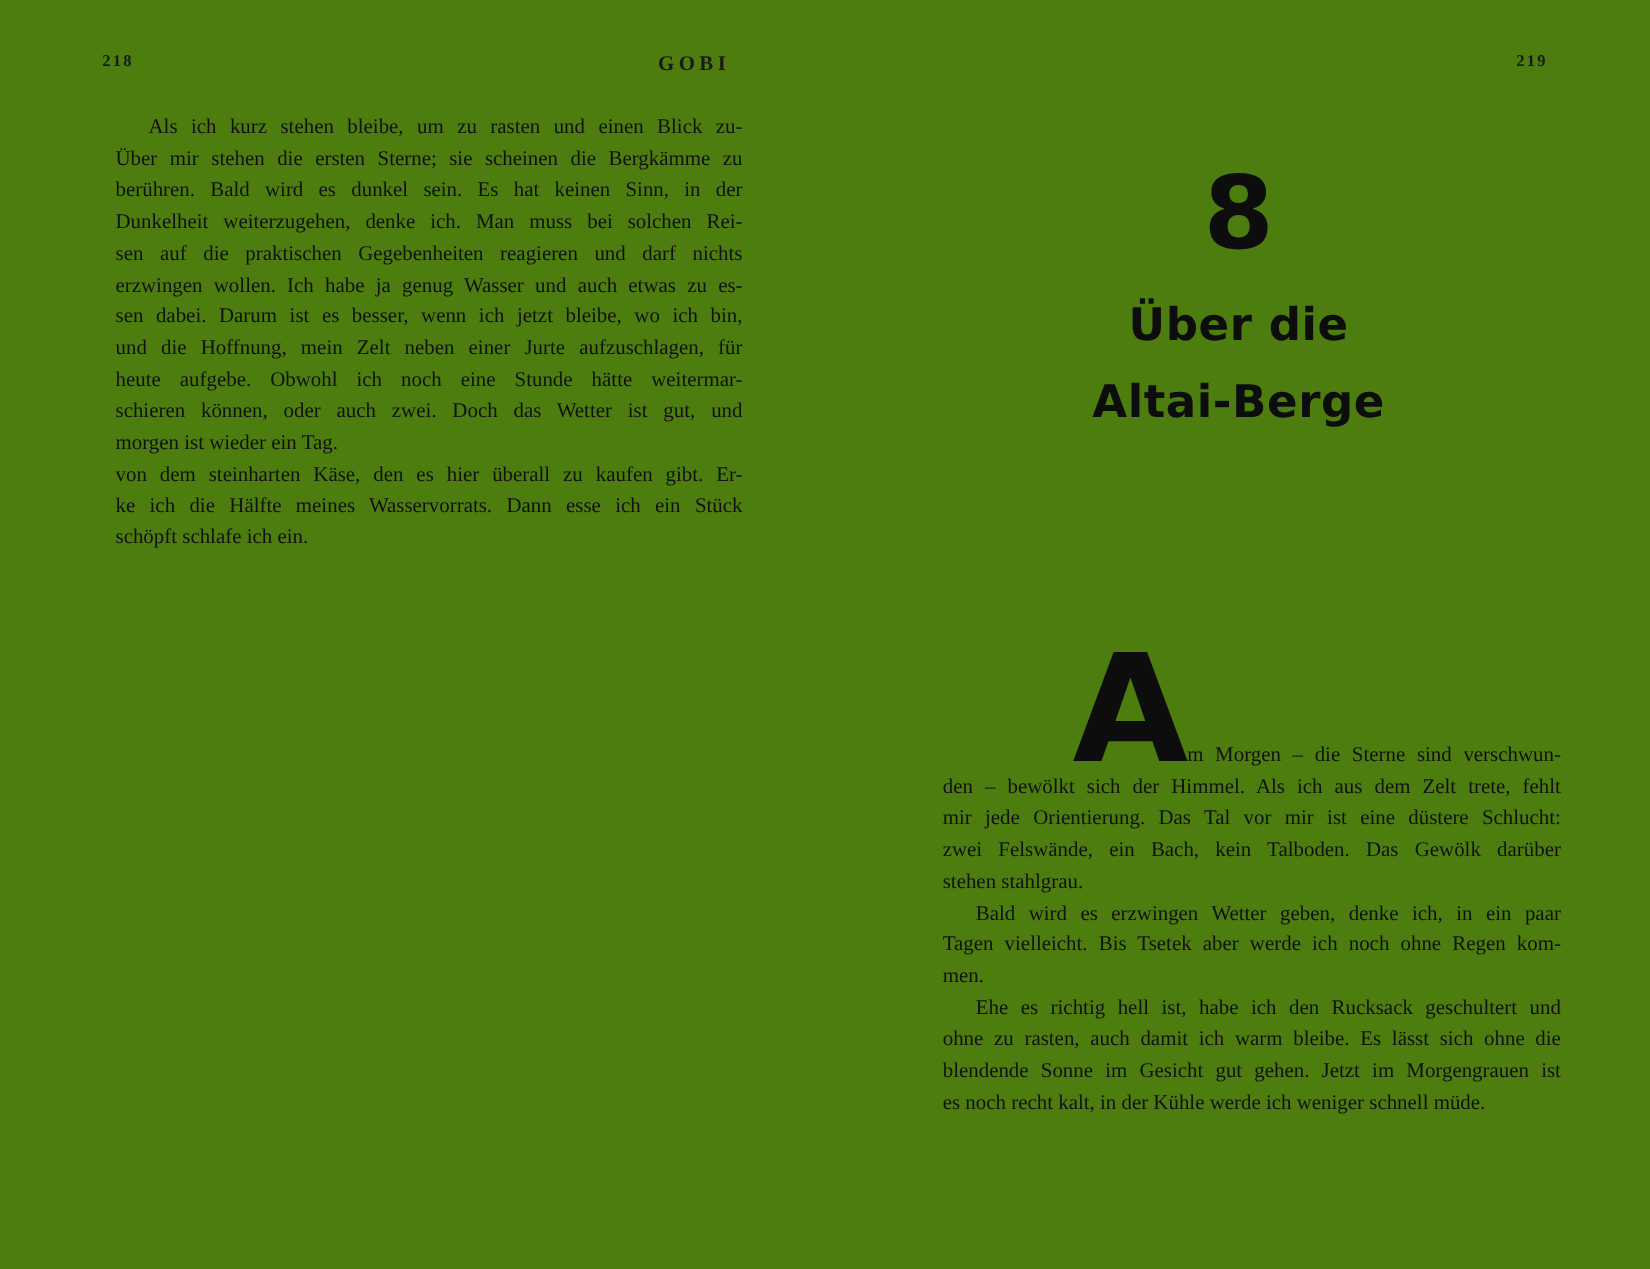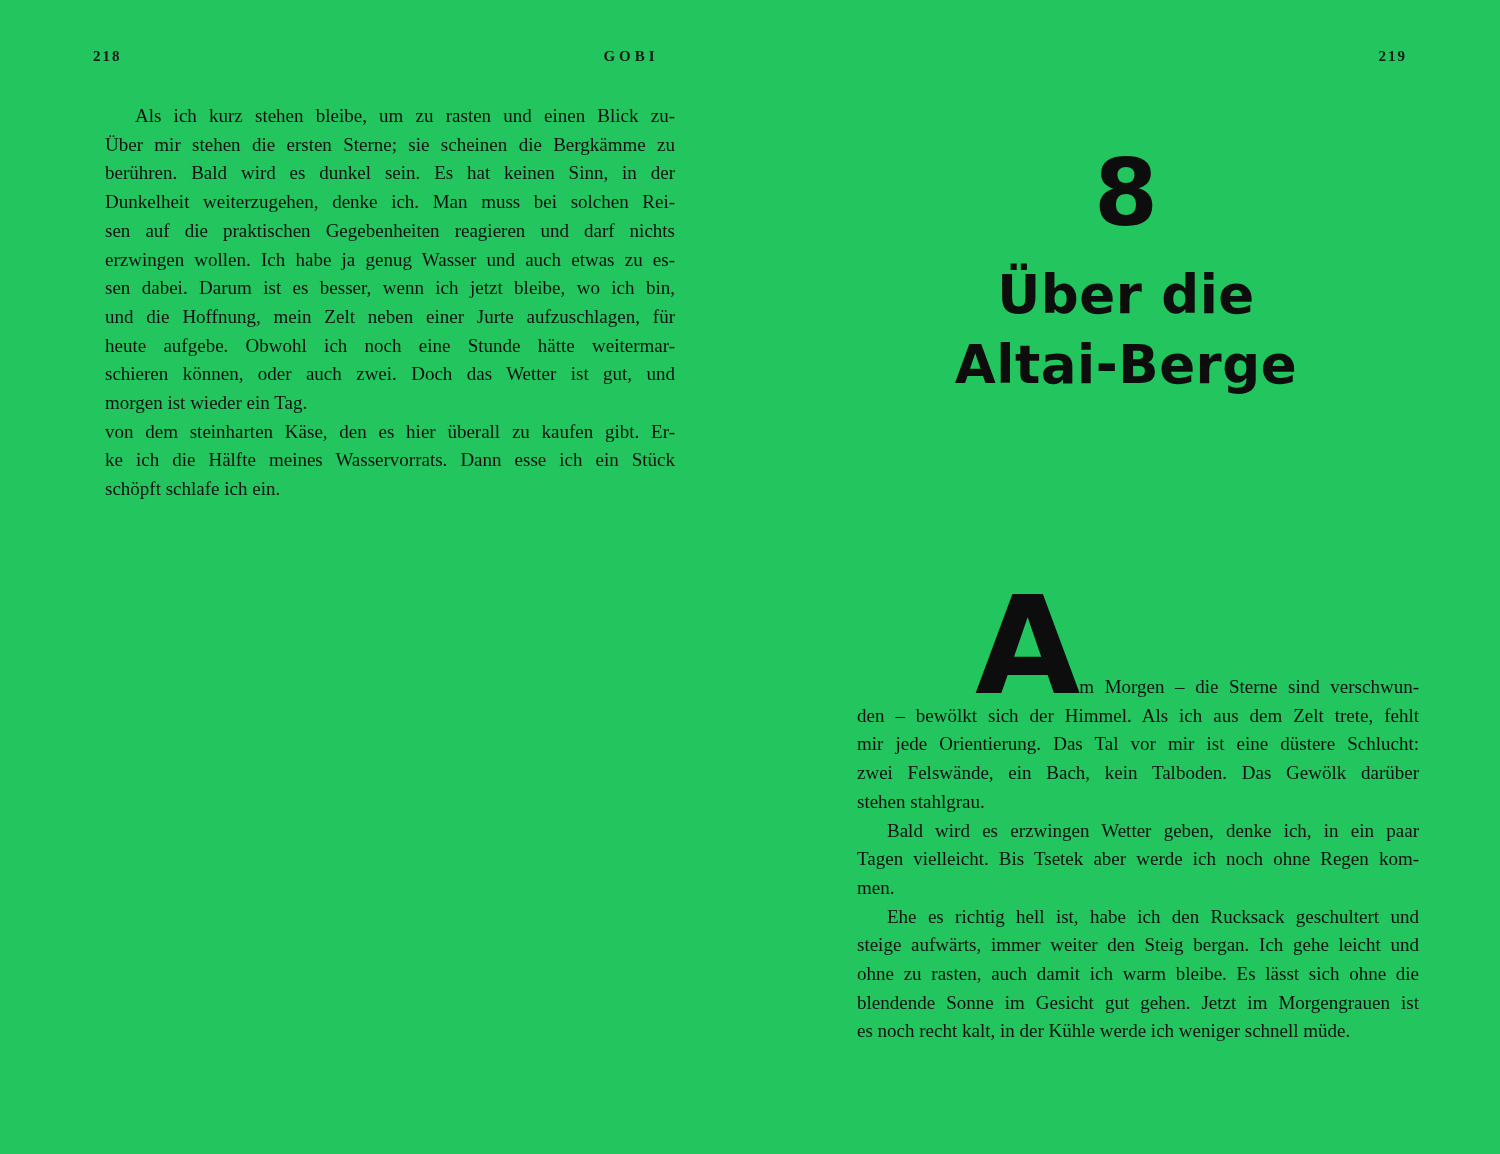--- a/index.html
+++ b/index.html
@@ -5,42 +5,42 @@
   html, body {
     margin: 0;
     padding: 0;
     background: #ffffff;
     overflow: hidden;
   }
   .spread {
     position: relative;
     width: 1500px;
     height: 1154px;
-    background: #22c55e;
+    background: #4d7c0f;
     color: #141414;
     font-family: "Liberation Serif", serif;
     overflow: hidden;
   }
   
   .pagenum {
     position: absolute;
     top: 48px;
     font-size: 15px;
     font-weight: bold;
     letter-spacing: 2px;
     color: #1a1a1a;
   }
   .pagenum-left  { left: 93px; }
   .pagenum-right { right: 93px; }
   .running-title {
     position: absolute;
     top: 48px;
     left: 631px;
     transform: translateX(-50%);
-    font-size: 15px;
+    font-size: 19px;
     font-weight: bold;
     letter-spacing: 4px;
     color: #1a1a1a;
   }
   
   .body-text {
     position: absolute;
     font-size: 19px;
     line-height: 28.7px;
     color: #111111;
@@ -74,21 +74,21 @@
     color: #0d0d0d;
   }
   .chapter-title {
     position: absolute;
     left: 845px;
     top: 260px;
     width: 562px;
     text-align: center;
     font-family: "DejaVu Sans", sans-serif;
     font-weight: bold;
-    font-size: 53px;
+    font-size: 41px;
     line-height: 70px;
     letter-spacing: 0.5px;
     color: #0d0d0d;
   }
   .dropcap-line { padding-left: 118px; }
   .drop-cap {
     font-family: "DejaVu Sans", sans-serif;
     font-weight: bold;
     font-size: 136px;
     line-height: 0;
@@ -133,20 +133,19 @@
     <div class="body-text" id="right-body">
         <div class="line dropcap-line"><span class="drop-cap">A</span>m Morgen – die Sterne sind verschwun-</div>
         <div class="line">den – bewölkt sich der Himmel. Als ich aus dem Zelt trete, fehlt</div>
         <div class="line">mir jede Orientierung. Das Tal vor mir ist eine düstere Schlucht:</div>
         <div class="line">zwei Felswände, ein Bach, kein Talboden. Das Gewölk darüber</div>
         <div class="line para-end">stehen stahlgrau.</div>
         <div class="line indent">Bald wird es erzwingen Wetter geben, denke ich, in ein paar</div>
         <div class="line">Tagen vielleicht. Bis Tsetek aber werde ich noch ohne Regen kom-</div>
         <div class="line para-end">men.</div>
         <div class="line indent">Ehe es richtig hell ist, habe ich den Rucksack geschultert und</div>
-        <div class="line">steige aufwärts, immer weiter den Steig bergan. Ich gehe leicht und</div>
         <div class="line">ohne zu rasten, auch damit ich warm bleibe. Es lässt sich ohne die</div>
         <div class="line">blendende Sonne im Gesicht gut gehen. Jetzt im Morgengrauen ist</div>
         <div class="line para-end">es noch recht kalt, in der Kühle werde ich weniger schnell müde.</div>
       </div>
   </section>
 
 </div>
 
 </body></html>

